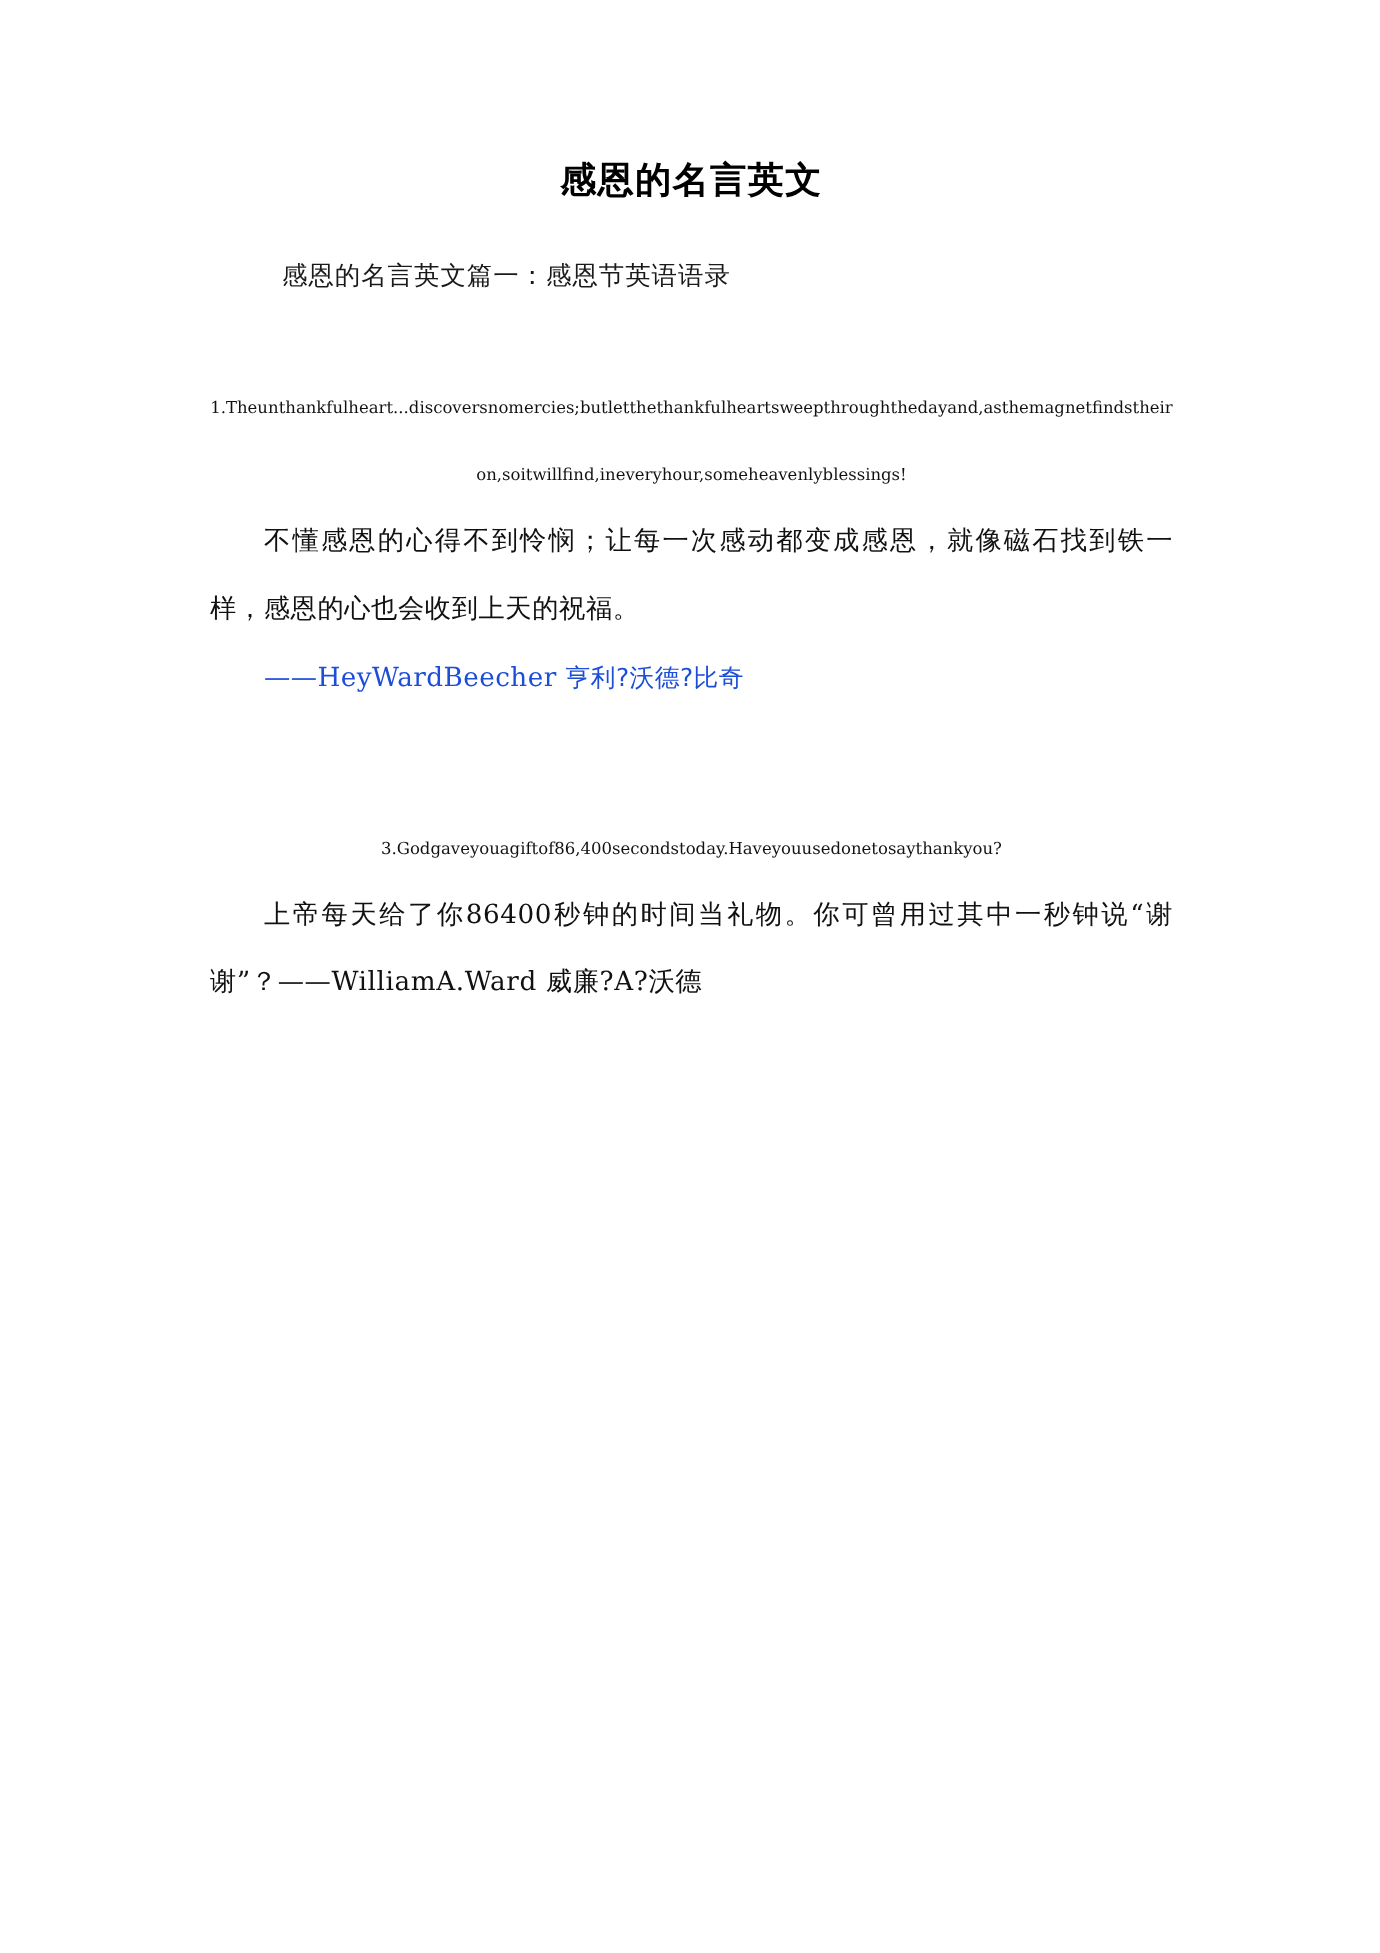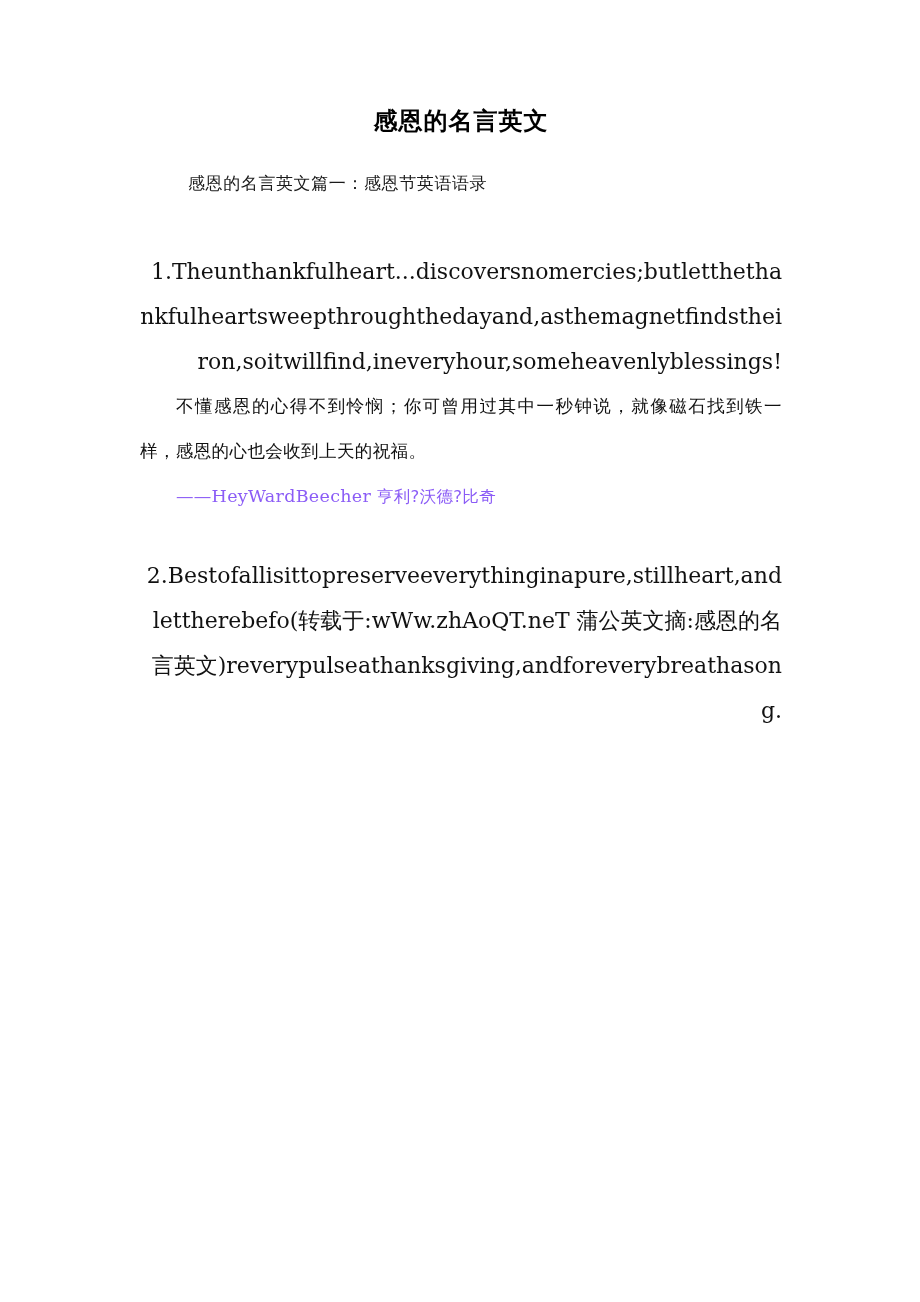--- a/index.html
+++ b/index.html
@@ -48,44 +48,44 @@
     padding-top: 28px;
   }
   .gap-lg {
     height: 46px;
   }
   .gap-md {
     height: 34px;
   }
   .en-para {
     font-family: "DejaVu Serif", "Liberation Serif", serif;
-    font-size: 22px;
+    font-size: 11px;
     color: #111111;
     line-height: 45px;
     margin: 0;
     letter-spacing: 0px;
     word-break: break-all;
     overflow-wrap: break-word;
-    text-align: right;
+    text-align: center;
   }
   .cn-para {
     font-family: "DejaVu Serif", "Liberation Serif", serif;
     font-size: 17.5px;
     color: #111111;
     line-height: 45px;
     margin: 0;
     text-indent: 36px;
     letter-spacing: 0.4px;
     text-align: justify;
     text-justify: inter-ideograph;
   }
   .attrib {
     font-family: "DejaVu Serif", "Liberation Serif", serif;
     font-size: 17.5px;
-    color: #8b5cf6;
+    color: #1d4ed8;
     line-height: 45px;
     margin: 0;
     text-indent: 36px;
     letter-spacing: 0.3px;
     white-space: nowrap;
   }
   .attrib .cjk {
     font-family: "DejaVu Sans", "Liberation Sans", sans-serif;
     font-size: 16.5px;
   }
@@ -101,27 +101,30 @@
 
     <h1 class="doc-title">感恩的名言英文</h1>
 
     <p class="sub-line first">感恩的名言英文篇一：感恩节英语语录</p>
 
 
     <div class="gap-lg"></div>
 
     <div>
       <p class="en-para">1.Theunthankfulheart...discoversnomercies;butletthethankfulheartsweepthroughthedayand,asthemagnetfindstheiron,soitwillfind,ineveryhour,someheavenlyblessings!</p>
-      <p class="cn-para">不懂感恩的心得不到怜悯；你可曾用过其中一秒钟说，就像磁石找到铁一样，感恩的心也会收到上天的祝福。</p>
+      <p class="cn-para">不懂感恩的心得不到怜悯；让每一次感动都变成感恩，就像磁石找到铁一样，感恩的心也会收到上天的祝福。</p>
       <p class="attrib"><span>——HeyWardBeecher </span><span class="cjk">亨利?沃德?比奇</span></p>
     </div>
 
     <div class="gap-md"></div>
 
     <div>
-      <p class="en-para"><span>2.Bestofallisittopreserveeverythinginapure,stillheart,andlettherebefo(</span><span class="wm">转载于:wWw.zhAoQT.neT 蒲公英文摘:感恩的名言英文</span><span>)reverypulseathanksgiving,andforeverybreathasong.</span></p>
     </div>
 
     <div class="gap-md"></div>
 
+    <div>
+      <p class="en-para">3.Godgaveyouagiftof86,400secondstoday.Haveyouusedonetosaythankyou?</p>
+      <p class="cn-para"><span>上帝每天给了你86400秒钟的时间当礼物。你可曾用过其中一秒钟说“谢谢”？</span><span>——WilliamA.Ward </span><span class="cjk">威廉?A?沃德</span></p>
+    </div>
 
   </div>
 </div>
 
 </body></html>

